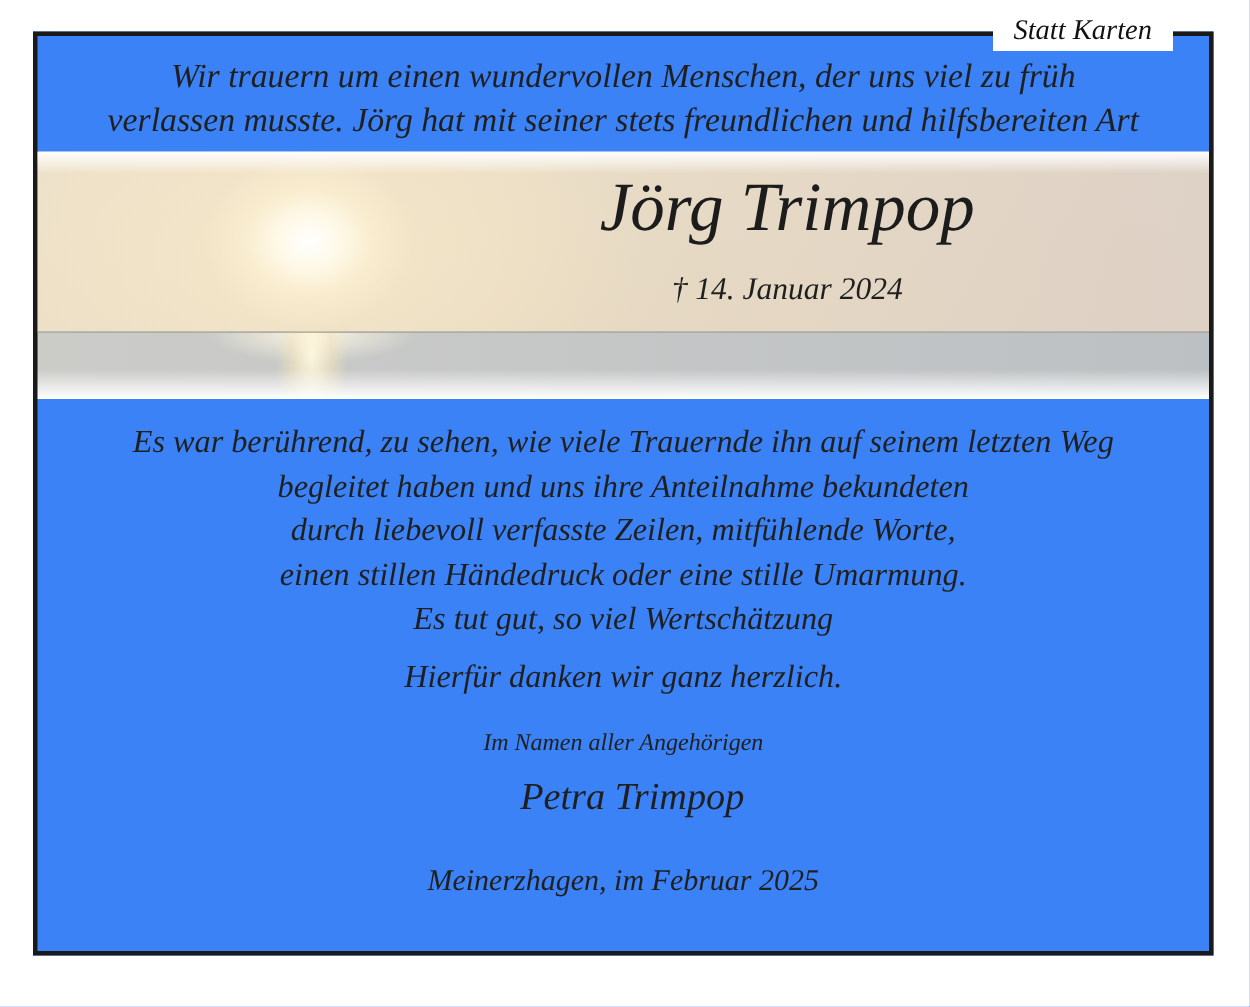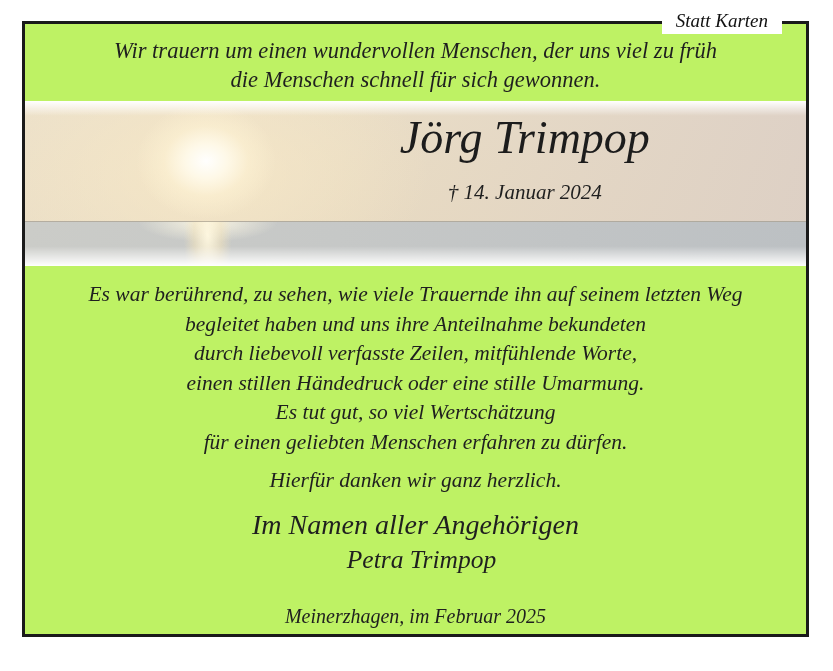--- a/index.html
+++ b/index.html
@@ -14,21 +14,21 @@
     font-family:"Liberation Serif","DejaVu Serif",serif;
     font-style:italic;
     color:var(--text);
     overflow:hidden;
   }
   .frame{
     position:absolute;
     left:22px;top:21px;
     width:787px;height:616px;
     border:3px solid var(--frame-border);
-    background:#bef264;
+    background:#3b82f6;
   }
   .corner-label{
     position:absolute;
     top:-16px;right:24px;
     background:#fff;
     padding:0 14px;
     font-size:19px;
     line-height:26px;
     color:#111;
     white-space:nowrap;
@@ -99,21 +99,21 @@
     text-align:center;
     font-size:21.5px;
     line-height:29px;
     font-style:italic;
   }
   .closing{
     margin-top:15px;
     text-align:center;
   }
   .in-name-of{
-    font-size:28px;
+    font-size:16px;
     line-height:29px;
   }
   .signature{
     margin-top:5px;
     font-size:25.5px;
     line-height:32px;
     padding-left:12px;
   }
   .place-date{
     margin-top:28px;
@@ -123,40 +123,39 @@
 </style>
 </head>
 <body>
 
 <div class="frame">
 
   <div class="corner-label">Statt Karten</div>
 
   <div class="intro">
     <div>Wir trauern um einen wundervollen Menschen, der uns viel zu früh</div>
-    <div>die Menschen schnell für sich gewonnen.</div>
+    <div>verlassen musste. Jörg hat mit seiner stets freundlichen und hilfsbereiten Art</div>
   </div>
 
   <div class="photo">
     <div class="photo-sky"></div>
     <div class="photo-sea"></div>
     <div class="photo-fade"></div>
     <div class="name-block">
       <div class="deceased-name">Jörg Trimpop</div>
       <div class="death-date">† 14. Januar 2024</div>
     </div>
   </div>
 
   <div class="body-text">
     <div>Es war berührend, zu sehen, wie viele Trauernde ihn auf seinem letzten Weg</div>
     <div>begleitet haben und uns ihre Anteilnahme bekundeten</div>
     <div>durch liebevoll verfasste Zeilen, mitfühlende Worte,</div>
     <div>einen stillen Händedruck oder eine stille Umarmung.</div>
     <div>Es tut gut, so viel Wertschätzung</div>
-    <div>für einen geliebten Menschen erfahren zu dürfen.</div>
   </div>
 
   <div class="thanks">Hierfür danken wir ganz herzlich.</div>
 
   <div class="closing">
     <div class="in-name-of">Im Namen aller Angehörigen</div>
     <div class="signature">Petra Trimpop</div>
     <div class="place-date">Meinerzhagen, im Februar 2025</div>
   </div>
 

